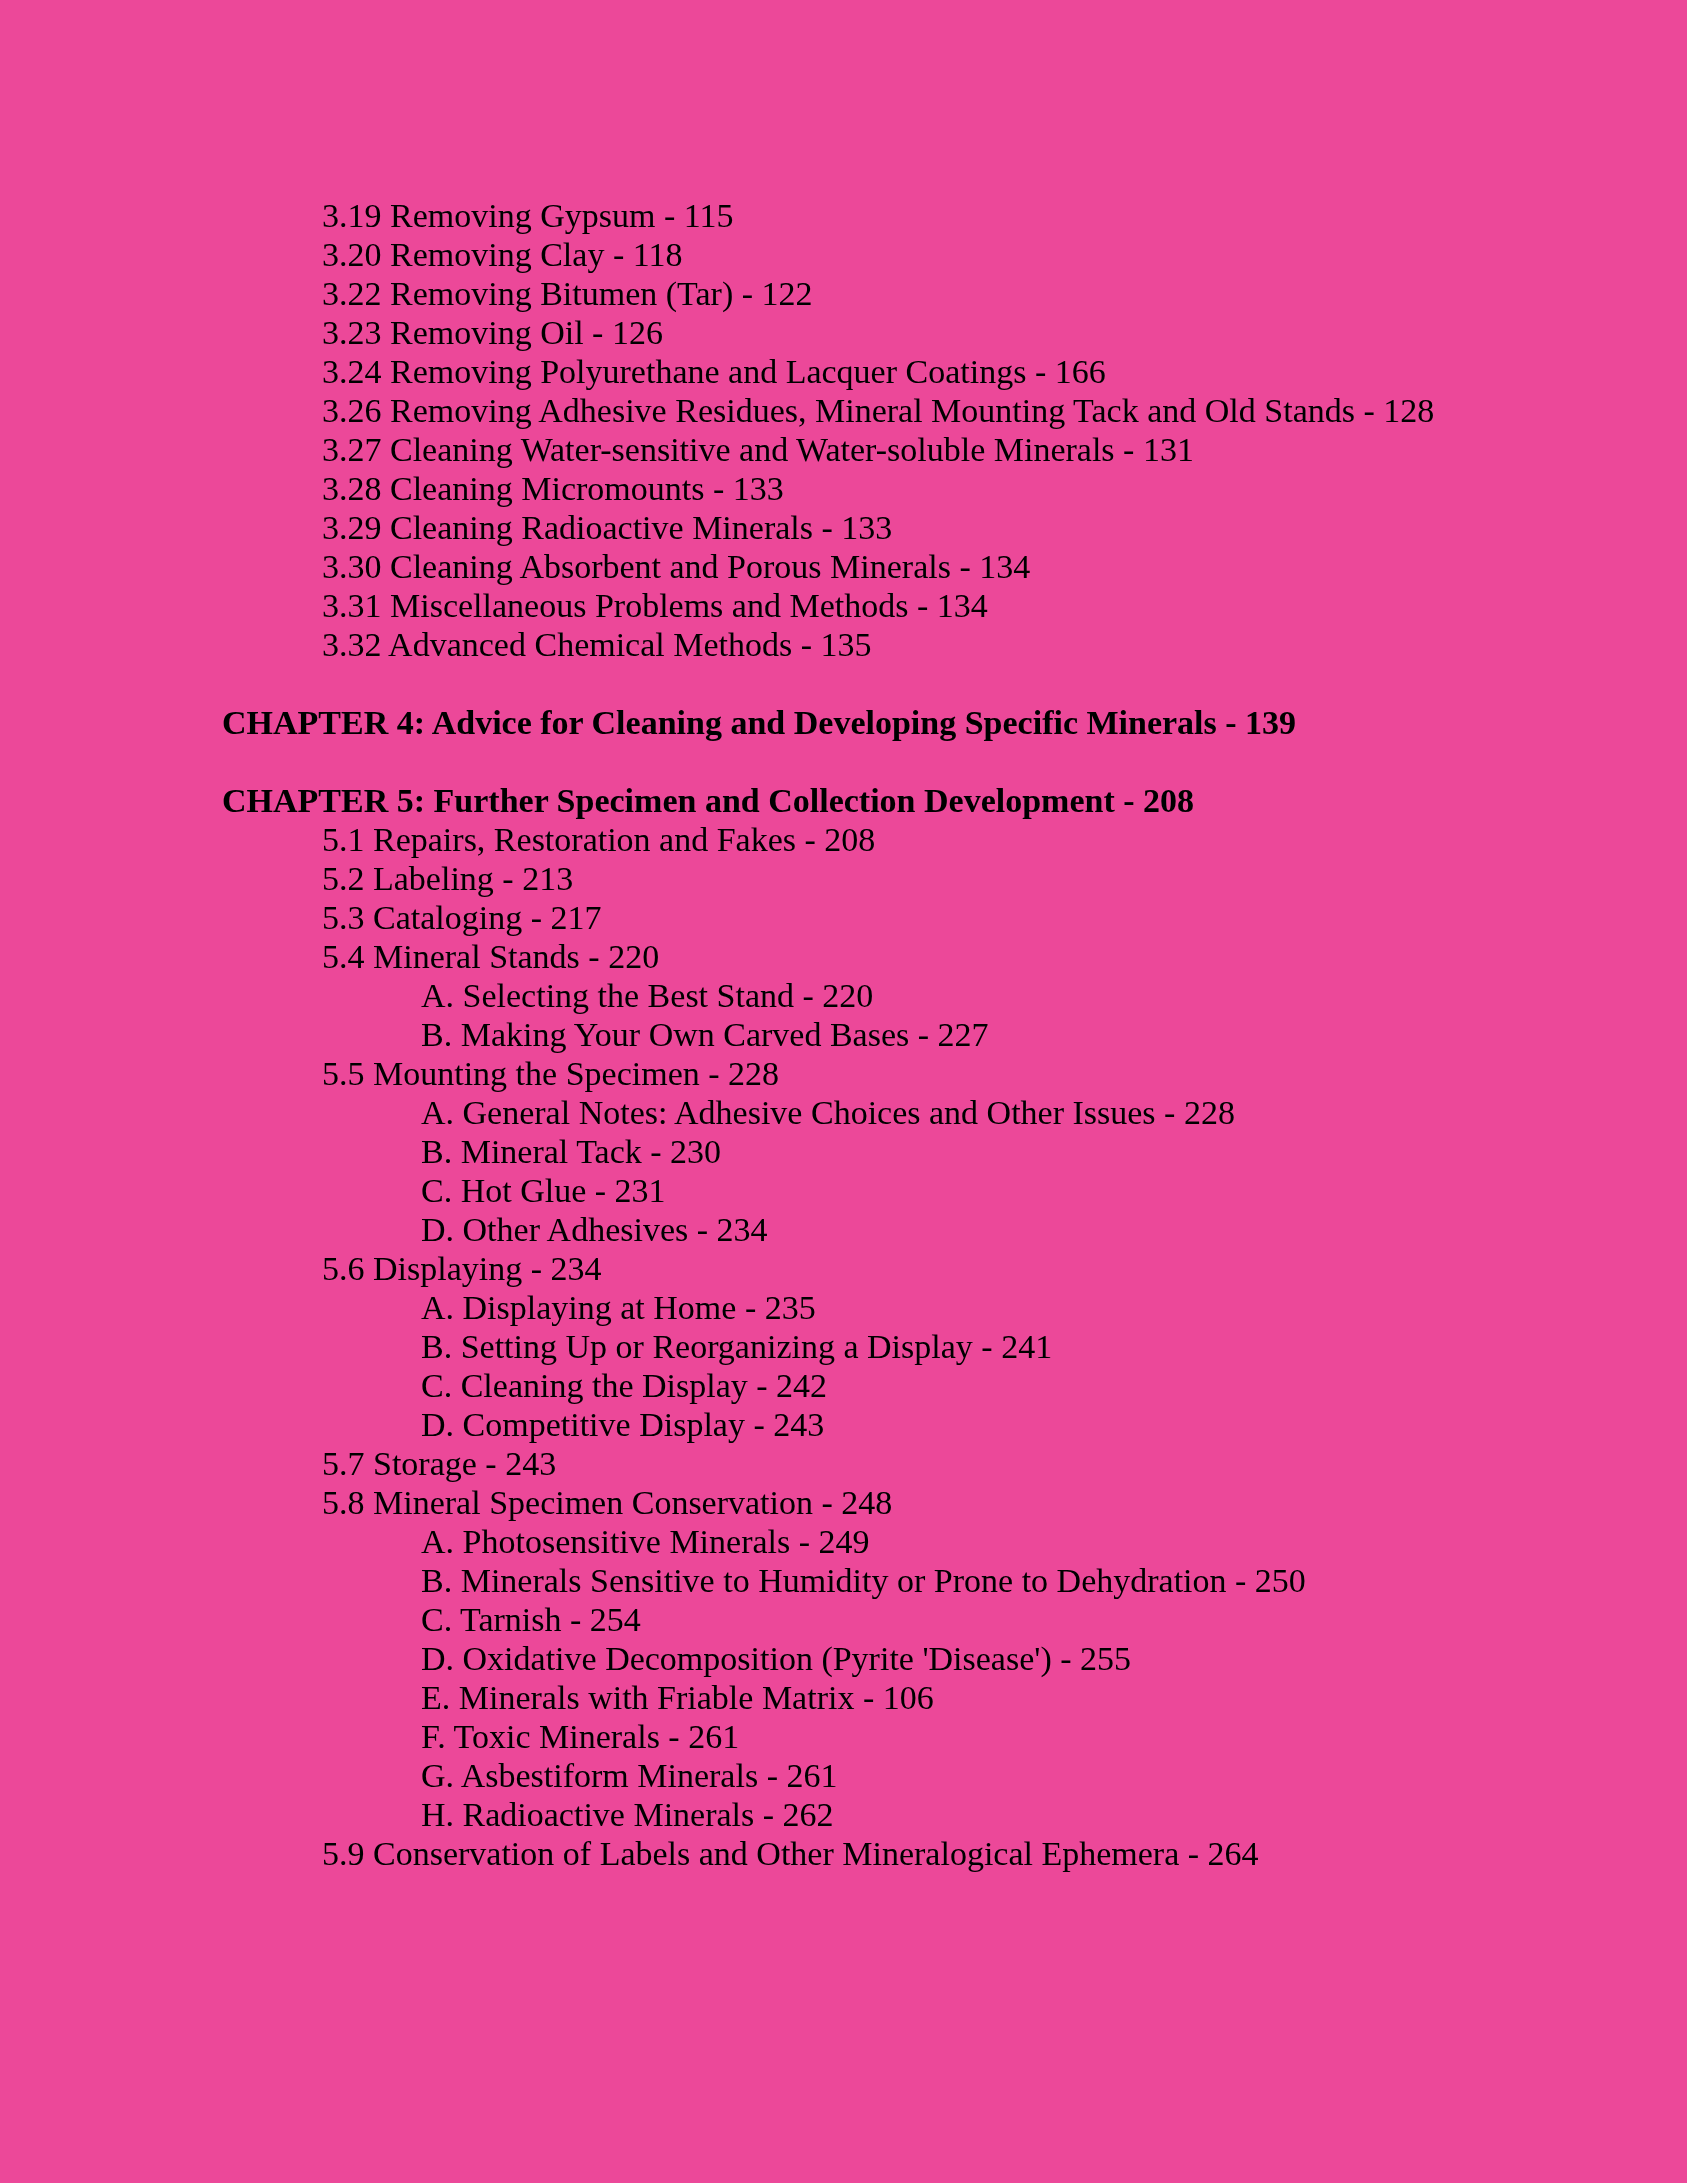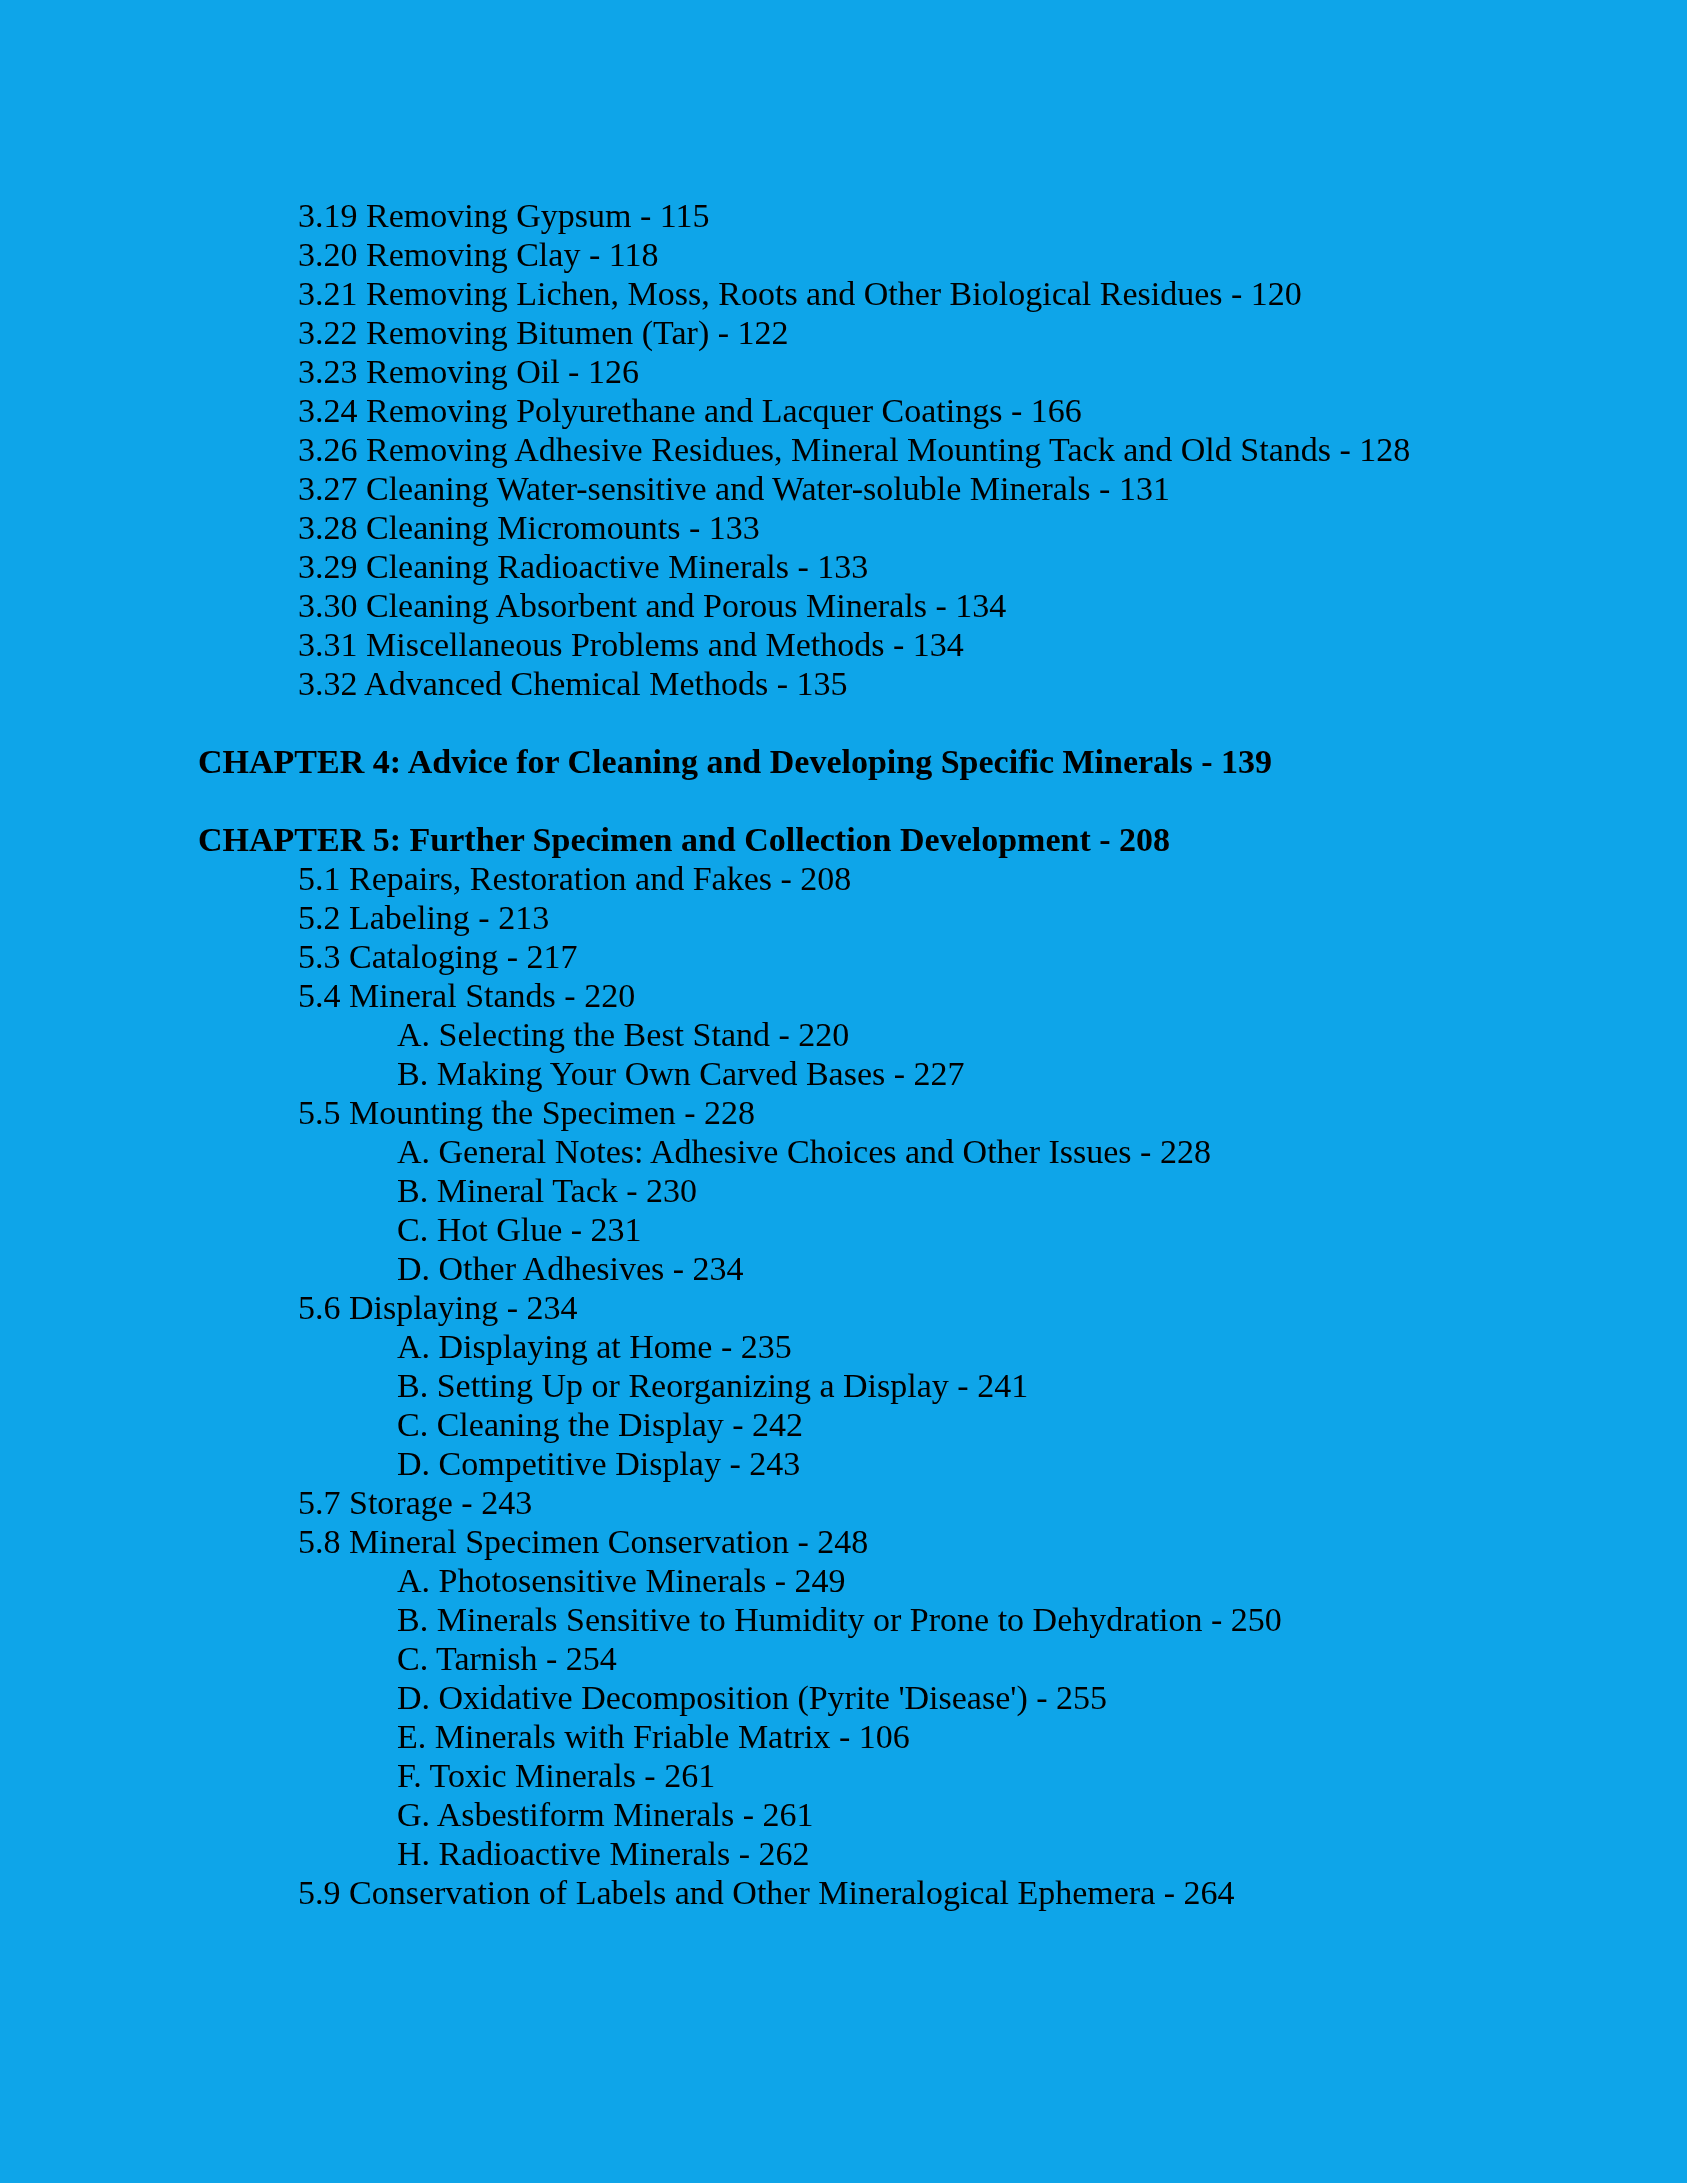--- a/index.html
+++ b/index.html
@@ -32,24 +32,23 @@
   .item {
     margin-left: 298px;
   }
   .subitem {
     margin-left: 397px;
   }
 </style>
 </head>
 <body>
 
-<div class="page" style="background: #0ea5e9; color: rgb(0, 0, 0);">
+<div class="page" style="background: #ec4899; color: rgb(0, 0, 0); padding-left: 24px;">
     <div class="line item">3.19 Removing Gypsum - 115</div>
     <div class="line item">3.20 Removing Clay - 118</div>
-    <div class="line item">3.21 Removing Lichen, Moss, Roots and Other Biological Residues - 120</div>
     <div class="line item">3.22 Removing Bitumen (Tar) - 122</div>
     <div class="line item">3.23 Removing Oil - 126</div>
     <div class="line item">3.24 Removing Polyurethane and Lacquer Coatings - 166</div>
     <div class="line item">3.26 Removing Adhesive Residues, Mineral Mounting Tack and Old Stands - 128</div>
     <div class="line item">3.27 Cleaning Water-sensitive and Water-soluble Minerals - 131</div>
     <div class="line item">3.28 Cleaning Micromounts - 133</div>
     <div class="line item">3.29 Cleaning Radioactive Minerals - 133</div>
     <div class="line item">3.30 Cleaning Absorbent and Porous Minerals - 134</div>
     <div class="line item">3.31 Miscellaneous Problems and Methods - 134</div>
     <div class="line item">3.32 Advanced Chemical Methods - 135</div>

